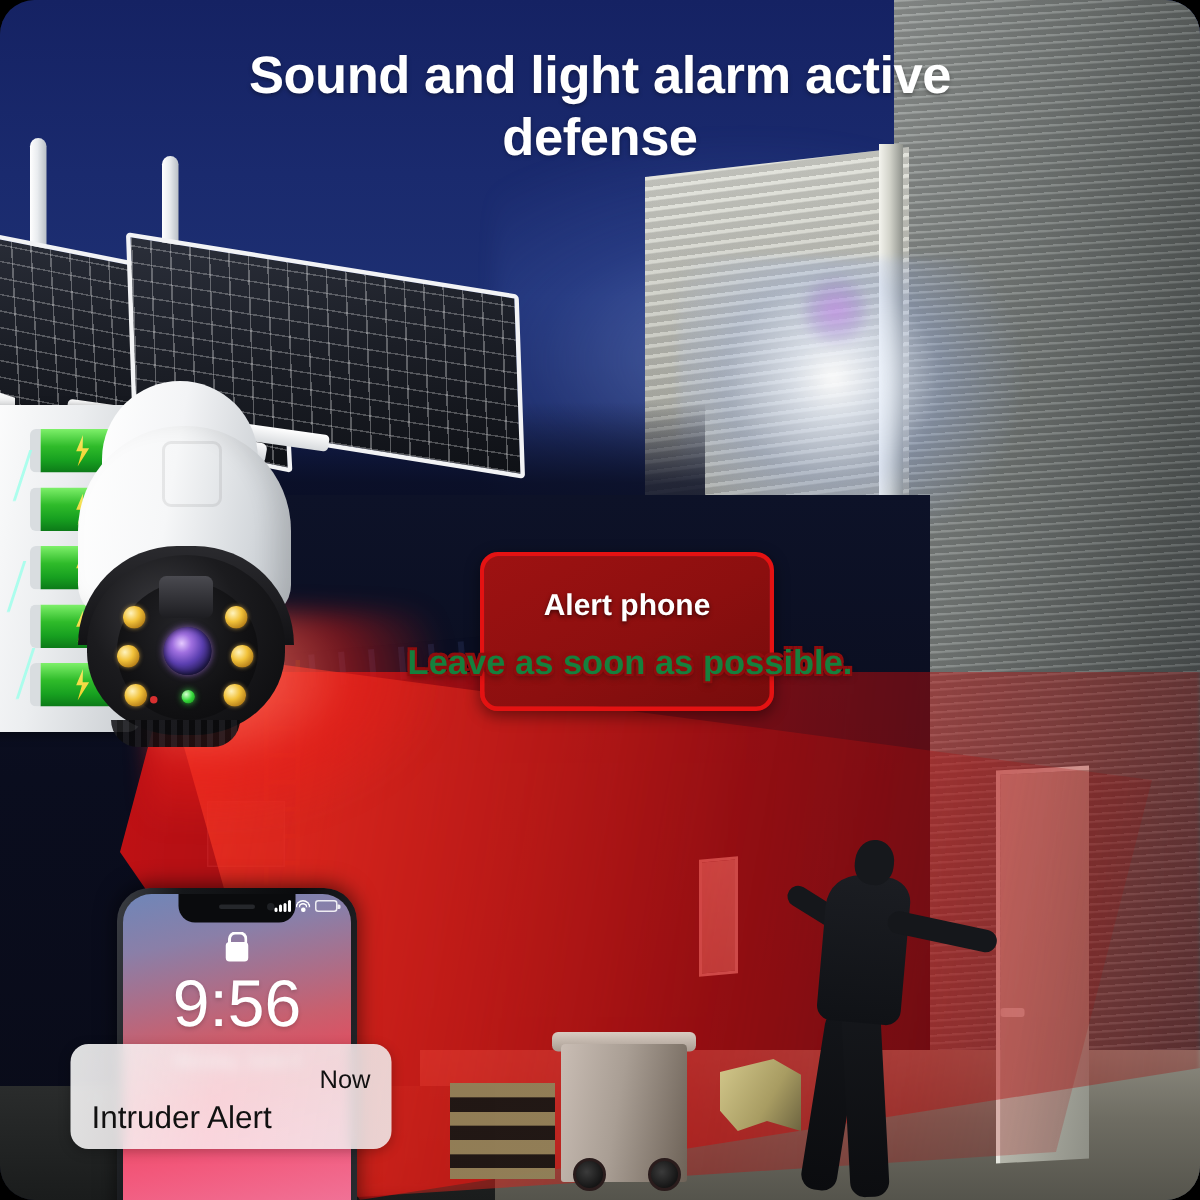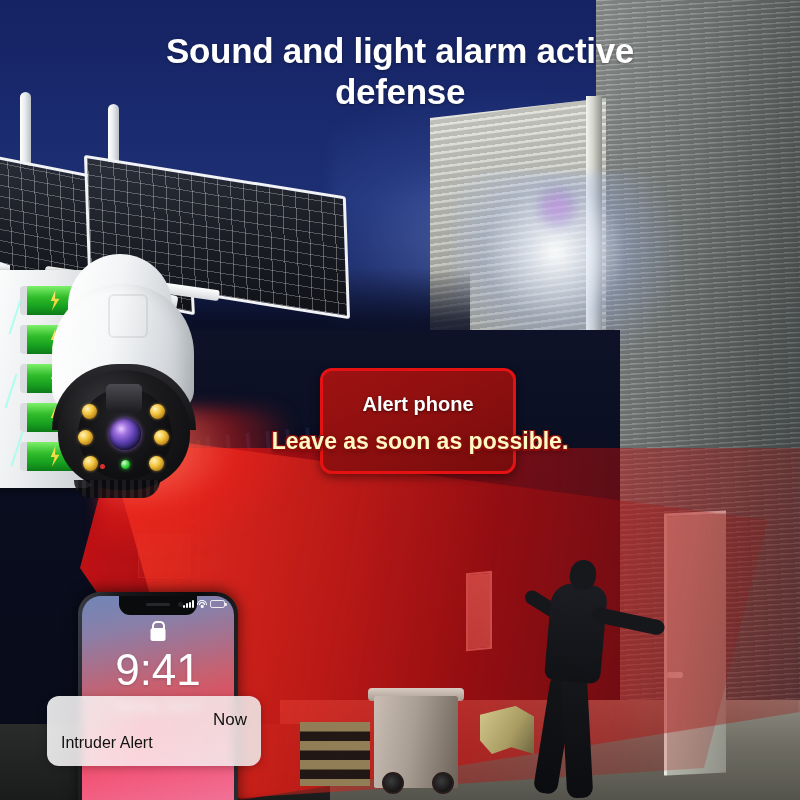--- a/index.html
+++ b/index.html
@@ -12,20 +12,21 @@
     font-family: "Liberation Sans", sans-serif;
     background: #000;
   }
 
   #stage {
     position: relative;
     width: 800px;
     height: 800px;
     overflow: hidden;
     background: #0b1020;
+    border-radius: 23px;
   }
 
   
   .sky {
     position: absolute;
     left: 0; top: 0; width: 800px; height: 330px;
     background: linear-gradient(180deg,
       #152263 0%,
       #1a2a6e 35%,
       #1d2f72 60%,
@@ -445,21 +446,21 @@
   .alert-title {
     position: absolute; left: 0; top: 22px; width: 100%;
     text-align: center;
     color: #ffffff; font-size: 20px; font-weight: bold;
     text-shadow: 0 1px 3px rgba(0,0,0,.6);
   }
   .alert-sub {
     position: absolute;
     left: 255px; top: 428px; width: 330px;
     text-align: center;
-    color: #fef9c3;
+    color: #15803d;
     font-size: 23px;
     font-weight: bold;
     text-shadow:
       -1.5px -1.5px 0 #8d0d0d, 1.5px -1.5px 0 #8d0d0d,
       -1.5px  1.5px 0 #8d0d0d, 1.5px  1.5px 0 #8d0d0d,
       0 2px 5px rgba(0,0,0,.5);
   }
 
   
   .phone {
@@ -558,21 +559,21 @@
     border-radius: 12px;
     box-shadow: 0 2px 8px rgba(0,0,0,.25);
     backdrop-filter: blur(4px);
   }
   .notif-now {
     position: absolute; right: 14px; top: 14px;
     color: #111; font-size: 17px; font-weight: normal;
   }
   .notif-title {
     position: absolute; left: 14px; top: 38px;
-    color: #111; font-size: 16px; font-weight: normal;
+    color: #111; font-size: 21px; font-weight: normal;
   }
 </style>
 </head>
 <body>
 
 <div id="stage">
 
   <div class="sky"></div>
   <div class="sky-glow"></div>
 
@@ -722,21 +723,21 @@
             <i></i>
           </span>
         <span class="wifi-ico">
             <span></span>
             <span></span>
             <span></span>
           </span>
         <span class="batt-ico"><span class="batt-fill"></span></span>
       </div>
       <div class="lock-ico"></div>
-      <div class="clock">9:41</div>
+      <div class="clock">9:56</div>
       <div class="date">Monday, June 4</div>
     </div>
   </div>
 
   <div class="notif">
     <div class="notif-now">Now</div>
     <div class="notif-title">Intruder Alert</div>
   </div>
 
 </div>

